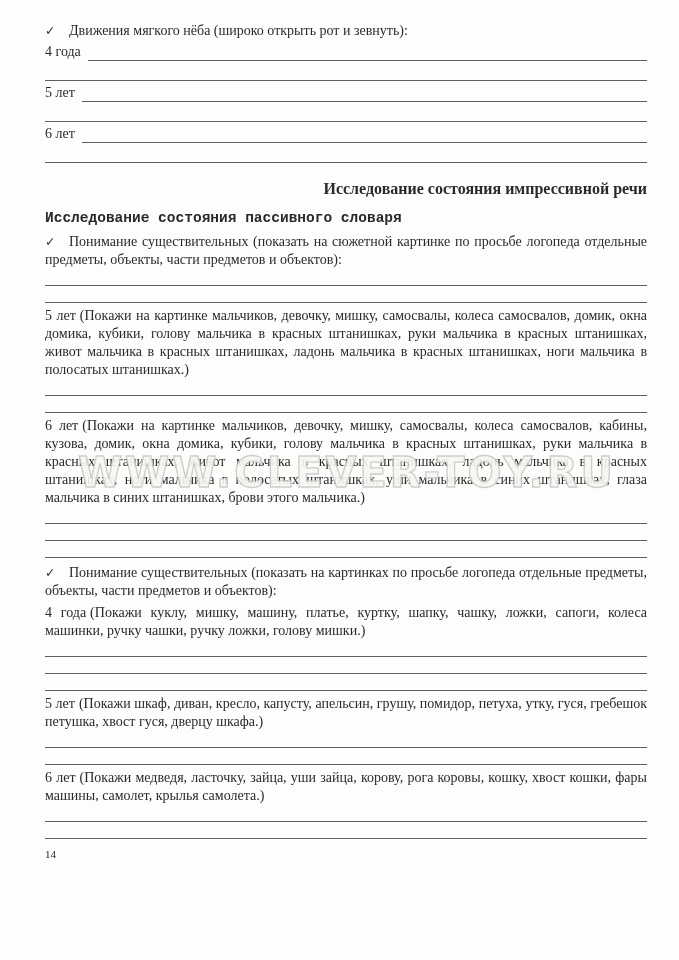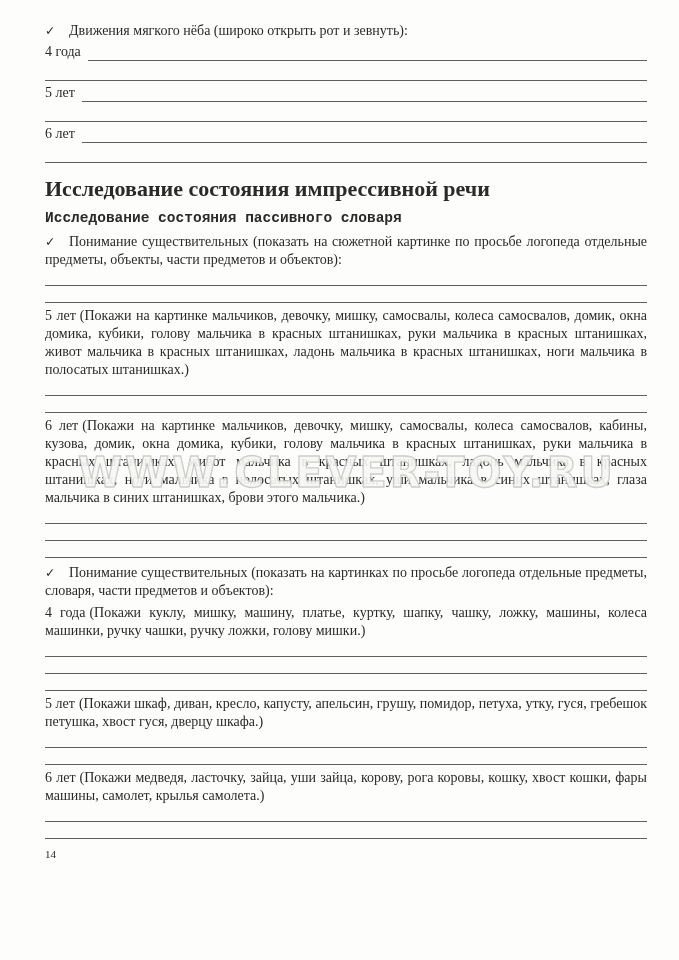--- a/index.html
+++ b/index.html
@@ -15,21 +15,21 @@
 
   .para { font-size:14px; line-height:18px; text-align:justify; }
   .check { display:inline-block; width:24px; font-size:12.5px; text-align:left; }
 
   .age-row { display:flex; margin-top:4px; height:20px; font-size:14px; }
   .age-label { font-weight:normal; }
   .entry .age-label { margin-right:4px; }
   .fill-rule { flex:1; margin-left:7px; margin-bottom:3px; border-bottom:1px solid var(--rule,#5f5f5f); }
   .rule { height:17px; border-bottom:1px solid var(--rule,#5f5f5f); }
 
-  .title { font-size:22px; font-weight:bold; text-align:left; margin-top:16px; line-height:20px; }
+  .title { font-size:16px; font-weight:bold; text-align:right; margin-top:16px; line-height:20px; }
   .subtitle { font-size:14.5px; font-weight:bold; margin-top:10px; line-height:18px;font-family:Liberation Mono, monospace; }
   .intro { margin-top:6px; }
   .entry { margin-top:4px; }
   .inline-rule { display:inline-block; width:415px; height:0.8em; border-bottom:1px solid var(--rule,#5f5f5f); }
 
   .watermark {
     position:absolute; top:449px; left:78px; z-index:3;
     font-family:"DejaVu Sans", sans-serif; font-weight:bold;
     font-size:40px; letter-spacing:3px; white-space:nowrap;
     color:#f7f7f4; -webkit-text-stroke:1.3px var(--watermark-outline,#c9c9c9);
@@ -77,23 +77,23 @@
 
   <p class="para entry"><span class="age-label">5 лет</span><span>(Покажи на картинке мальчиков, девочку, мишку, самосвалы, колеса самосвалов, домик, окна домика, кубики, голову мальчика в красных штанишках, руки мальчика в красных штанишках, живот мальчика в красных штанишках, ладонь мальчика в красных штанишках, ноги мальчика в полосатых штанишках.)</span></p>
   <div class="rule"></div>
   <div class="rule"></div>
 
   <p class="para entry"><span class="age-label">6 лет</span><span>(Покажи на картинке мальчиков, девочку, мишку, самосвалы, колеса самосвалов, кабины, кузова, домик, окна домика, кубики, голову мальчика в красных штанишках, руки мальчика в красных штанишках, живот мальчика в красных штанишках, ладонь мальчика в красных штанишках, ноги мальчика в полосатых штанишках, уши мальчика в синих штанишках, глаза мальчика в синих штанишках, брови этого мальчика.)</span></p>
   <div class="rule"></div>
   <div class="rule"></div>
   <div class="rule"></div>
 
-  <p class="para intro"><span class="check">✓</span><span>Понимание существительных (показать на картинках по просьбе логопеда отдельные предметы, словаря, части предметов и объектов):</span></p>
+  <p class="para intro"><span class="check">✓</span><span>Понимание существительных (показать на картинках по просьбе логопеда отдельные предметы, объекты, части предметов и объектов):</span></p>
 
-  <p class="para entry"><span class="age-label">4 года</span><span>(Покажи куклу, мишку, машину, платье, куртку, шапку, чашку, ложку, машины, колеса машинки, ручку чашки, ручку ложки, голову мишки.)</span></p>
+  <p class="para entry"><span class="age-label">4 года</span><span>(Покажи куклу, мишку, машину, платье, куртку, шапку, чашку, ложки, сапоги, колеса машинки, ручку чашки, ручку ложки, голову мишки.)</span></p>
   <div class="rule"></div>
   <div class="rule"></div>
   <div class="rule"></div>
 
   <p class="para entry"><span class="age-label">5 лет</span><span>(Покажи шкаф, диван, кресло, капусту, апельсин, грушу, помидор, петуха, утку, гуся, гребешок петушка, хвост гуся, дверцу шкафа.)</span></p>
   <div class="rule"></div>
   <div class="rule"></div>
 
   <p class="para entry"><span class="age-label">6 лет</span><span>(Покажи медведя, ласточку, зайца, уши зайца, корову, рога коровы, кошку, хвост кошки, фары машины, самолет, крылья самолета.)</span></p>
   <div class="rule"></div>

